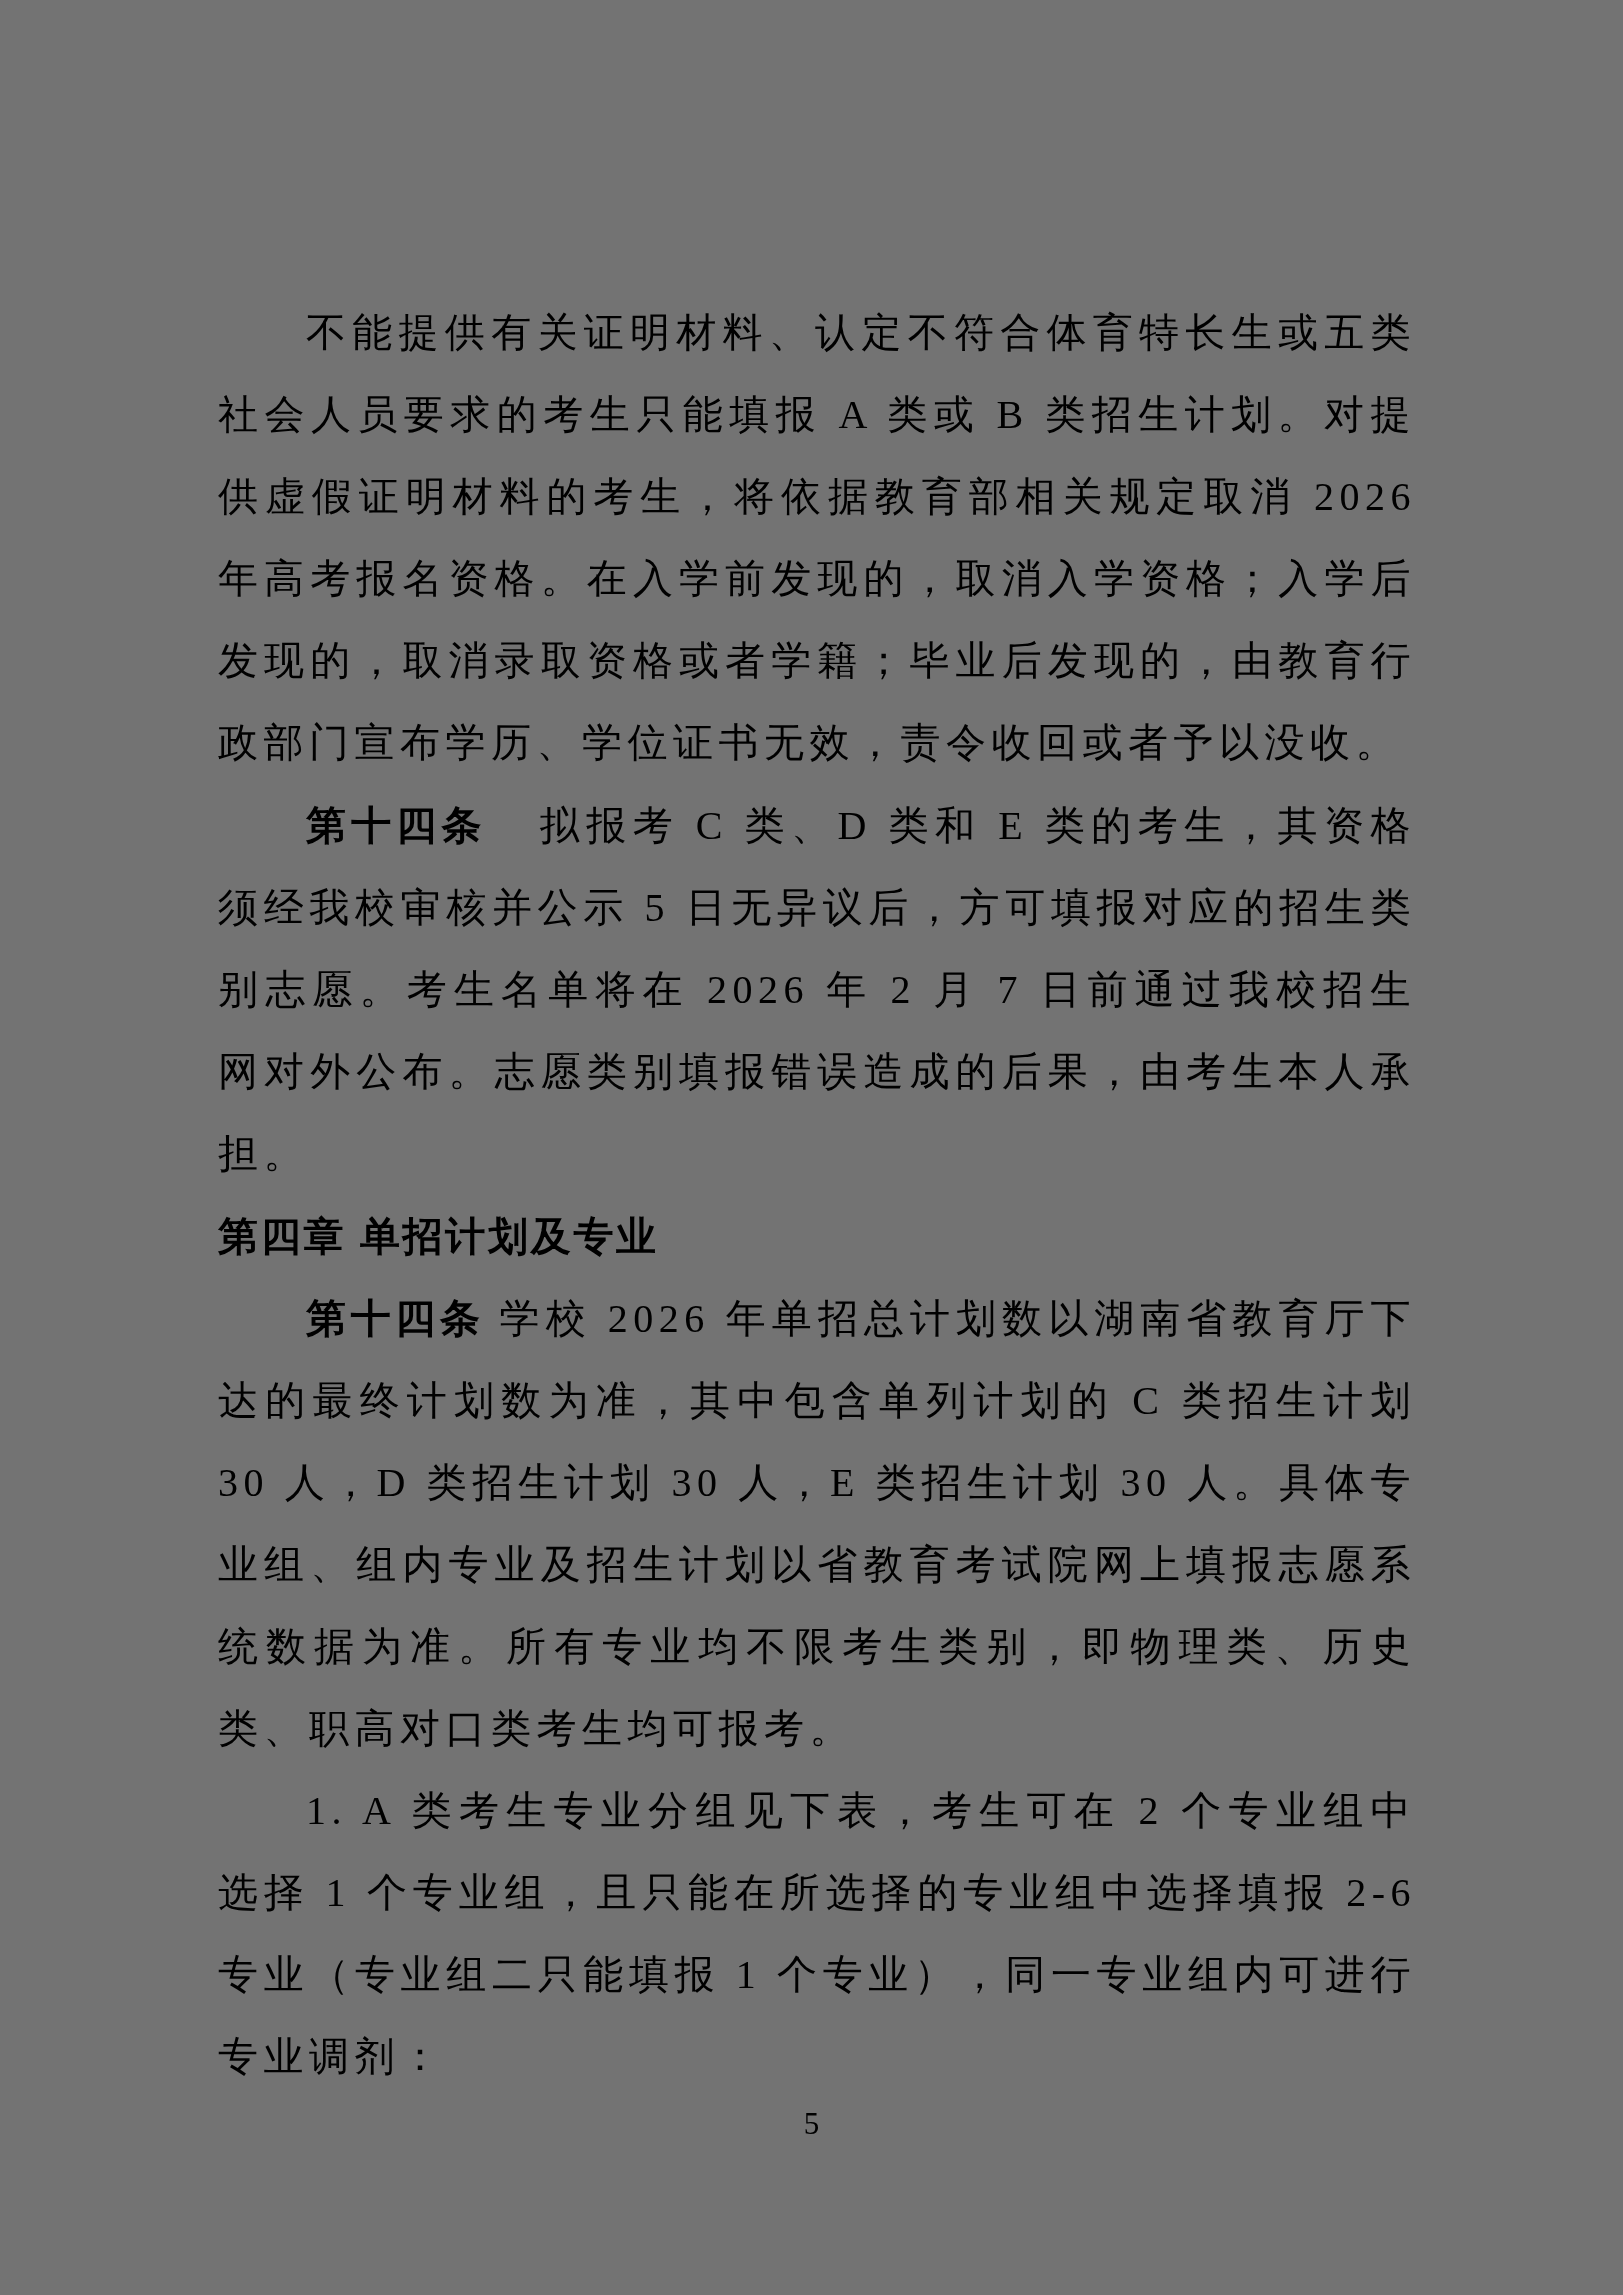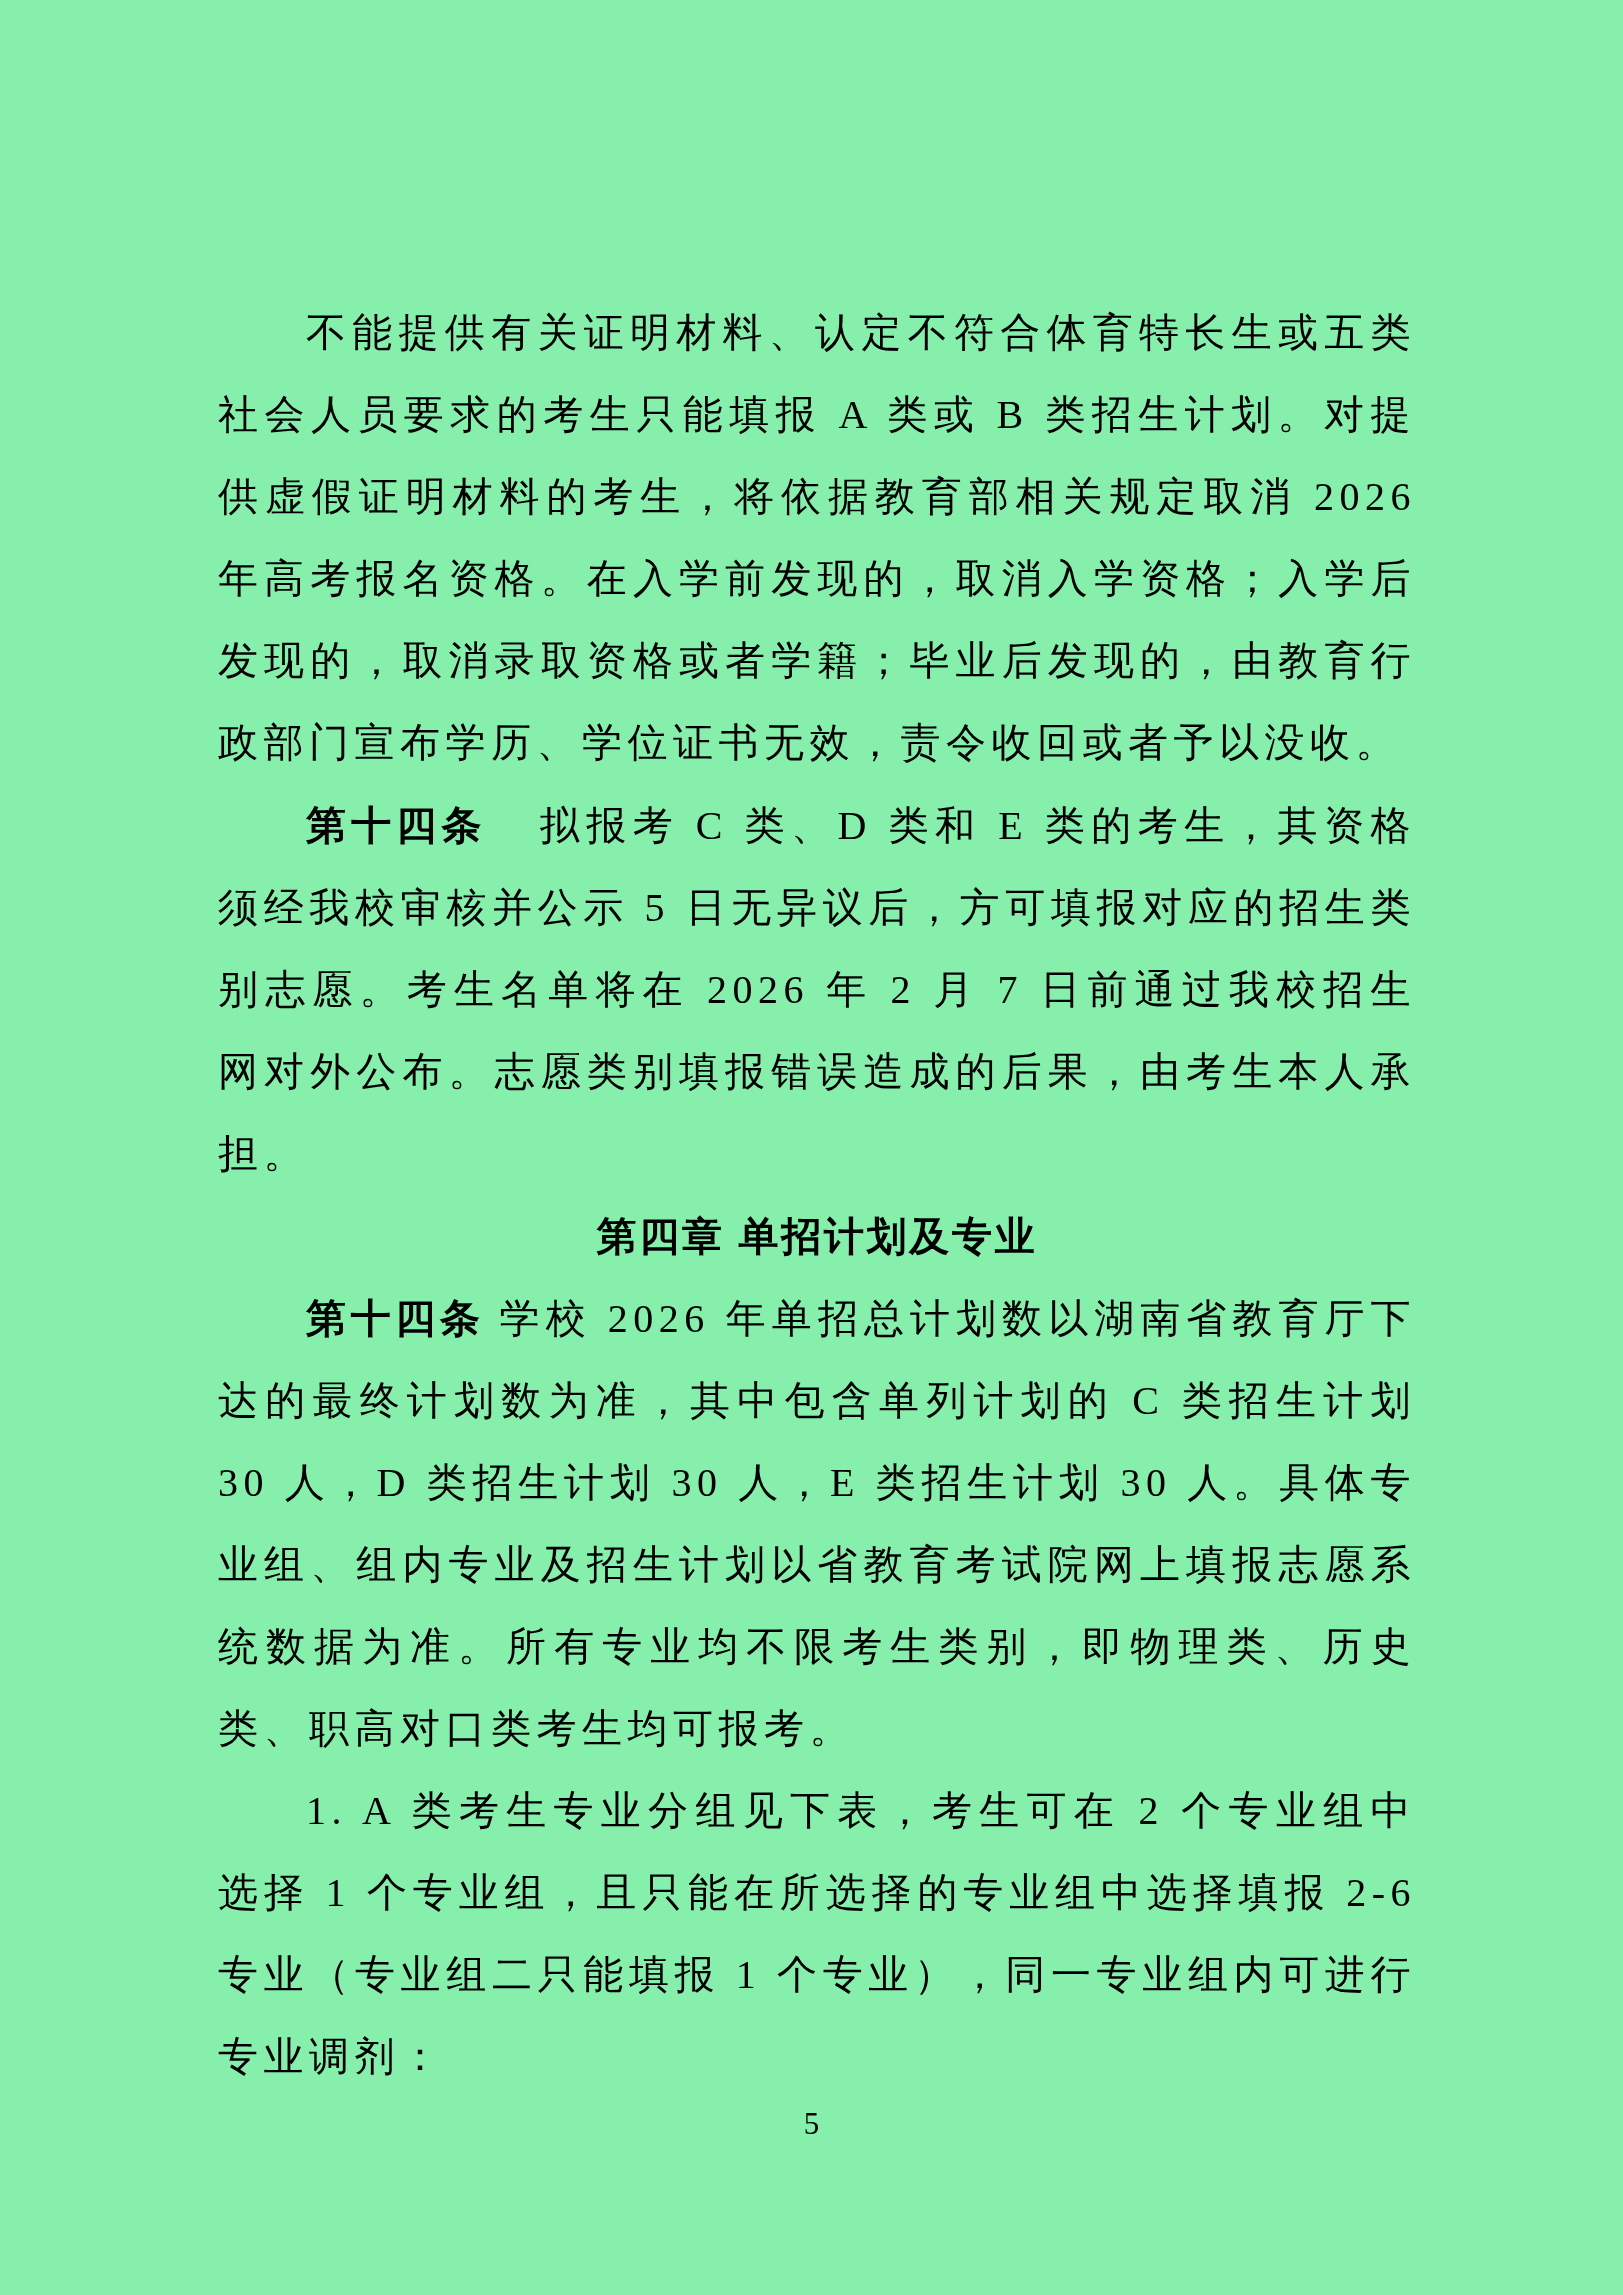--- a/index.html
+++ b/index.html
@@ -4,21 +4,21 @@
 <style>
   html, body {
     margin: 0;
     padding: 0;
     background: #ffffff;
   }
   .page {
     position: relative;
     width: 1623px;
     height: 2295px;
-    background: #86efac;
+    background: #737373;
     overflow: hidden;
     font-family: "Liberation Serif", "DejaVu Serif", serif;
     color: #000000;
   }
   .content {
     position: absolute;
     left: 218px;
     top: 292px;
     width: 1198px;
   }
@@ -36,21 +36,21 @@
     font-weight: 700;
     letter-spacing: 4.1px;
   }
   .lead-13 { margin-right: 53px; }
   .lead-14 { margin-right: 15px; }
   .chapter-heading {
     margin: 0;
     font-size: 40px;
     line-height: 82px;
     letter-spacing: 2.7px;
-    text-align: center;
+    text-align: left;
     text-indent: 0;
     font-family: "Liberation Sans", "DejaVu Sans", sans-serif;
     font-weight: 700;
   }
   .footer {
     position: absolute;
     left: 0;
     top: 2103px;
     width: 100%;
     text-align: center;

